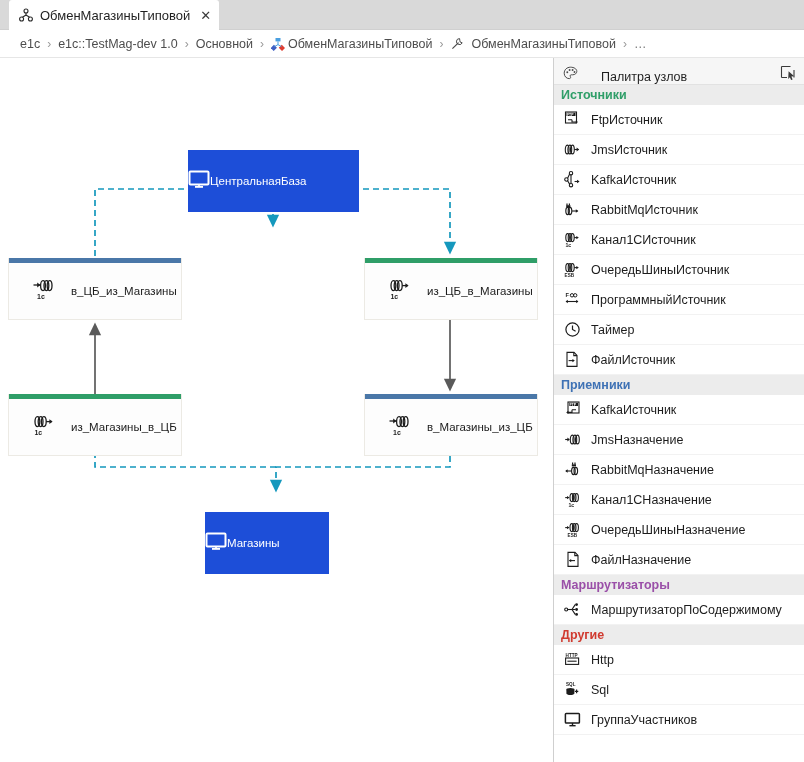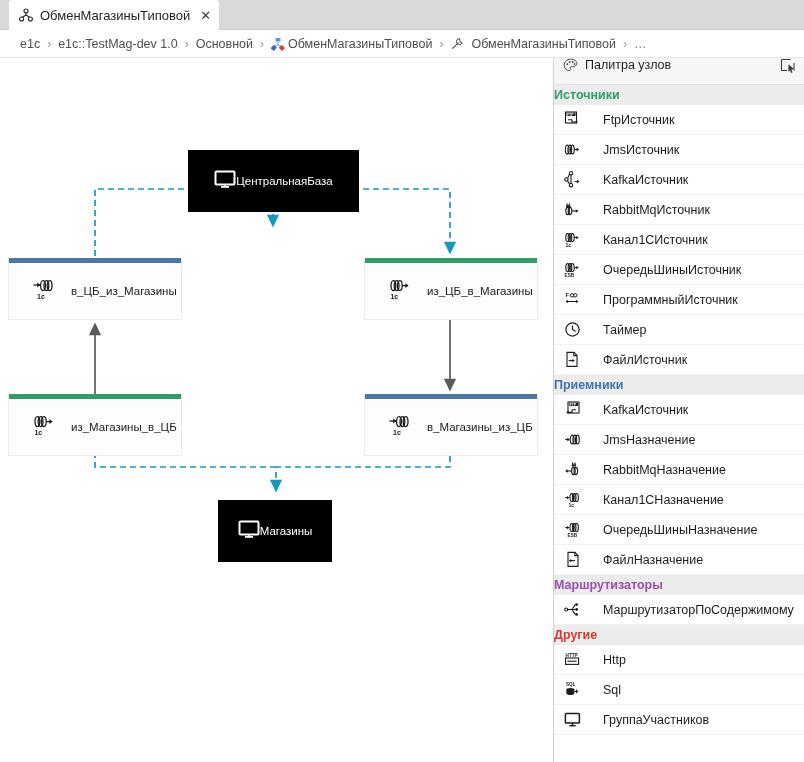--- a/index.html
+++ b/index.html
@@ -50,22 +50,22 @@
   
   .canvas {
     position: absolute; left: 0; top: 58px; width: 553px; height: 704px;
     background: #ffffff;
     overflow: hidden;
   }
   .canvas-svg { position: absolute; left: 0; top: 0; }
 
   .node-db {
     position: absolute;
-    background: #000000;
-    display: flex; align-items: center; justify-content: center; 
+    background: #1d4ed8;
+    display: flex; align-items: center; 
     color: #ffffff; font-size: 11.5px;
   }
   .node-db .lbl { color: #ffffff; font-size: 11.5px; }
 
   .node-ch {
     position: absolute;
     background: #fdfdfd;
     border: 1px solid #eceae4;
     border-top: none;
   }
@@ -79,39 +79,40 @@
 
   
   .palette {
     position: absolute; right: 0; top: 58px; width: 251px; height: 704px;
     background: #ffffff;
     border-left: 1px solid #cfcfcf;
     font-size: 12.5px;
     overflow: hidden;
   }
   .palette-header {
-    height: 27px; display: flex; align-items: flex-start;
+    height: 27px; display: flex; align-items: flex-end;
     padding: 0 8px 0 9px;
     background: #f6f6f6;
     border-bottom: 1px solid #e2e2e2;
-    gap: 7px;
+    gap: 23px;
   }
   .palette-title { font-size: 12.5px; color: #1f1f1f; flex: 1; }
   .section-head {
     height: 20px; display: flex; align-items: center;
+    padding-left: 7px;
     background: #ececec;
     font-size: 12.5px; font-weight: bold;
   }
   .sec-src   { color: #2f9e68; }
   .sec-dst   { color: #3f72b5; }
   .sec-rout  { color: #9a4fa8; }
   .sec-other { color: #d03a2f; }
 
   .pal-item {
-    height: 30px; display: flex; align-items: center; gap: 21px;
+    height: 30px; display: flex; align-items: center; gap: 9px;
     padding-left: 9px;
     background: #ffffff;
     border-bottom: 1px solid #f2f2f2;
     cursor: pointer;
   }
   .pal-item .lbl { font-size: 12.5px; color: #1c1c1c; }
   .pal-ico { width: 19px; height: 19px; flex: 0 0 19px; display: block; }
 </style>
 </head>
 <body>
@@ -280,21 +281,21 @@
             <ellipse cx="12" cy="9.6" rx="2.4" ry="5" fill="none" stroke="#1c1c1c" stroke-width="1.3"></ellipse>
             <ellipse cx="15.4" cy="9.6" rx="2.4" ry="5" fill="none" stroke="#1c1c1c" stroke-width="1.3"></ellipse>
             <ellipse cx="18.6" cy="9.6" rx="2.4" ry="5" fill="none" stroke="#1c1c1c" stroke-width="1.3"></ellipse>
             <text x="6" y="22.5" font-family="Liberation Sans, sans-serif" font-size="7" font-weight="bold" fill="#1c1c1c">1c</text>
           </svg>
         </span>
         <span class="lbl">в_Магазины_из_ЦБ</span>
       </div>
     </div>
 
-    <div class="node-db" style="left:205px; top:442px; width:114px; height:62px;margin-left:13px;">
+    <div class="node-db" style="left:205px; top:454px; width:124px; height:62px;">
       <span>
         <svg width="22" height="20" viewBox="0 0 22 20">
           <rect x="1.5" y="1.5" width="19" height="13" rx="1" fill="none" stroke="#ffffff" stroke-width="2"></rect>
           <rect x="7" y="16" width="8" height="1.8" fill="#ffffff"></rect>
           <rect x="10.2" y="14.5" width="1.6" height="2" fill="#ffffff"></rect>
         </svg>
       </span>
       <span class="lbl">Магазины</span>
     </div>
 

